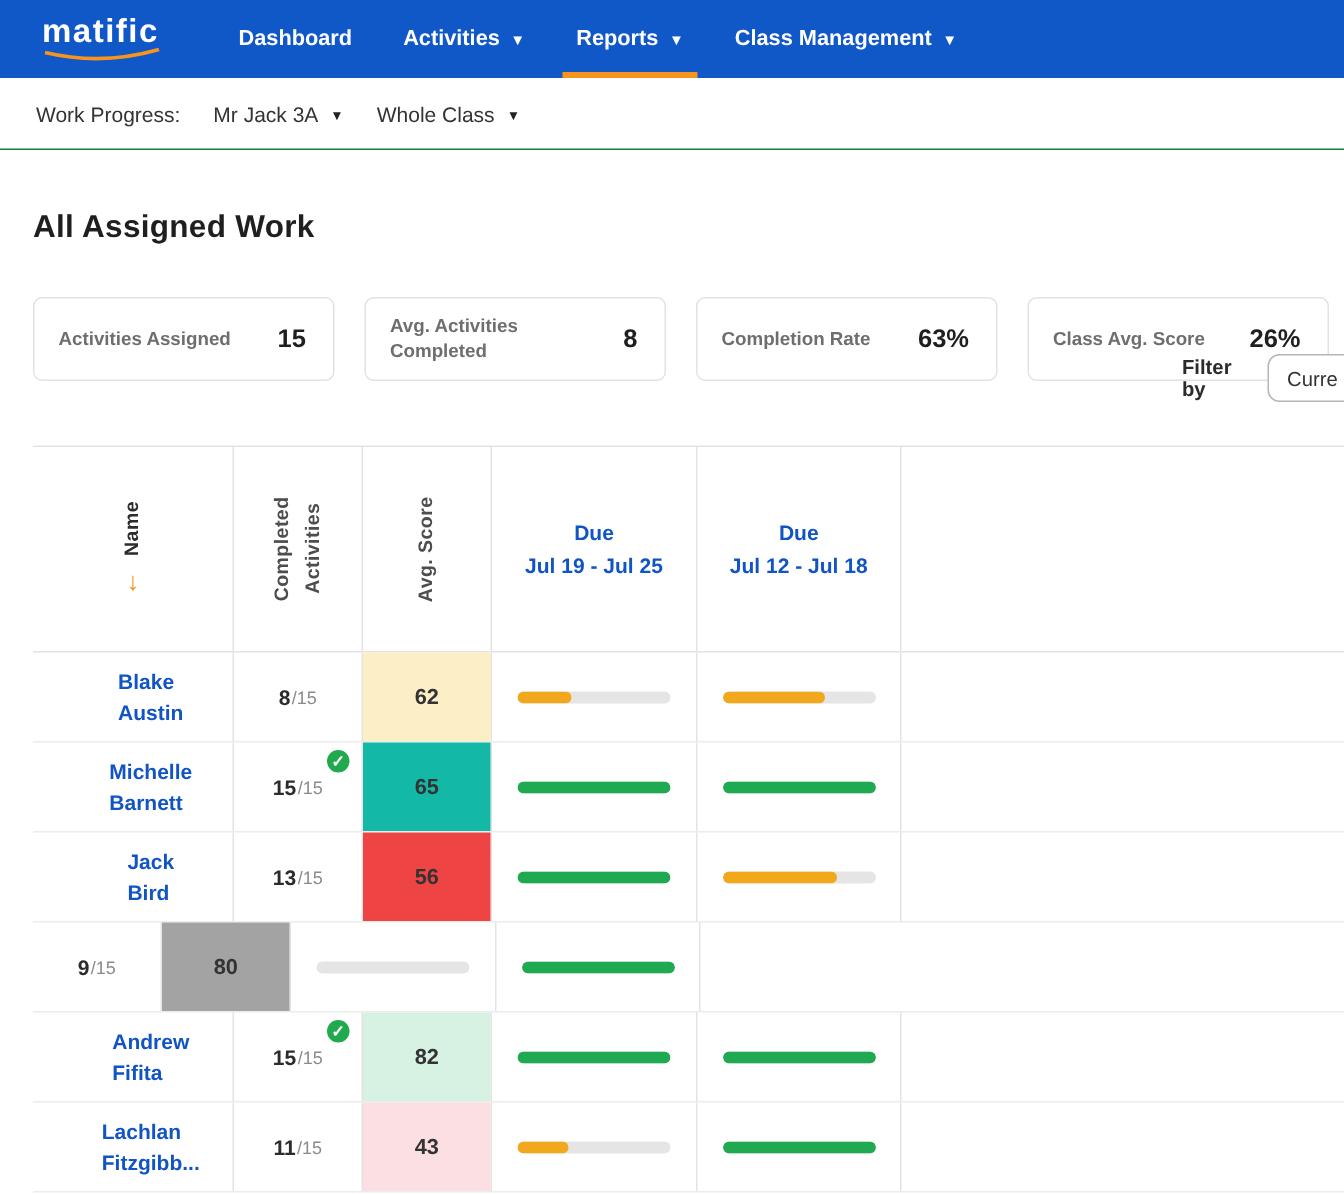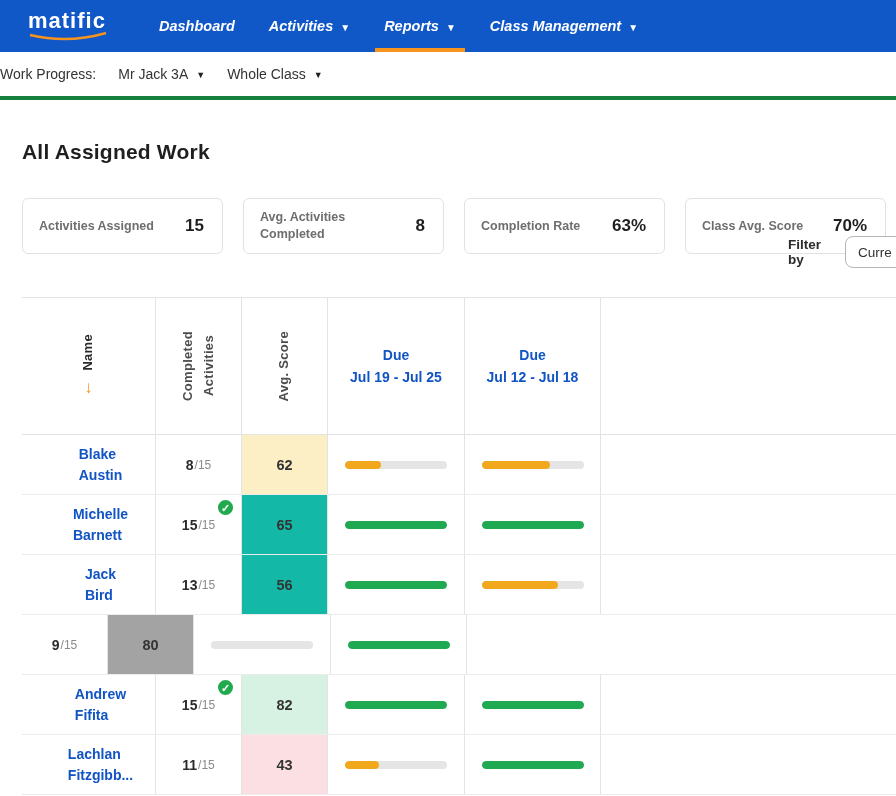--- a/index.html
+++ b/index.html
@@ -5,28 +5,28 @@
   * { margin:0; padding:0; box-sizing:border-box; }
   html,body { width:896px; height:796px; overflow:hidden; background:#fff;
               font-family:"Liberation Sans", sans-serif; }
 
   
   .navbar { height:52px; background:#1057C8; display:flex; align-items:center; padding-left:28px; }
   .logo { display:flex; flex-direction:column; align-items:flex-start; cursor:pointer; margin-right:34px;justify-content:center; }
   .logo-text { color:#fff; font-size:22px; font-weight:bold; letter-spacing:1px; line-height:1; }
   .nav-items { display:flex; height:52px; }
   .nav-item { position:relative; display:flex; align-items:center; gap:7px; padding:0 17px;
-              color:#fff; font-size:14.5px; font-weight:bold; cursor:pointer;font-style:italic; }
+              color:#fff; font-size:14.5px; font-weight:bold; cursor:pointer; }
   .nav-item .caret { font-size:10px; margin-top:2px; }
   .nav-item.active::after { content:""; position:absolute; left:8px; right:8px; bottom:0;
               height:4px; background:#F7941D; }
 
   
-  .subheader { height:48px; border-bottom:4px solid #15803d; display:flex; align-items:center;
-               gap:22px; font-size:14px; color:#333; }
+  .subheader { height:48px; border-bottom:1px solid #15803d; display:flex; align-items:center;
+               padding-left:24px; gap:22px; font-size:14px; color:#333; }
   .sub-select { display:flex; align-items:center; gap:8px; cursor:pointer; }
   .sub-select .caret { font-size:9px; color:#222; margin-top:2px; }
 
   
   .main { position:relative; padding:40px 0 0 22px; }
   .page-title { font-size:21px; font-weight:bold; color:#1F1F1F; letter-spacing:0.2px; }
   .filter-group { position:absolute; top:136px; left:788px; display:flex; align-items:center; gap:12px; }
   .filter-label { font-size:13.5px; font-weight:bold; color:#2b2b2b; }
   .filter-select { display:flex; align-items:center; gap:8px; border:1px solid #B5B5B5; border-radius:8px;
                    height:32px; padding:0 12px; font-size:13.5px; color:#333; width:110px; cursor:pointer; background:#fff; }
@@ -133,21 +133,21 @@
     <div class="stat-card">
       <span class="stat-label">Avg. Activities Completed</span>
       <span class="stat-value">8</span>
     </div>
     <div class="stat-card">
       <span class="stat-label">Completion Rate</span>
       <span class="stat-value">63%</span>
     </div>
     <div class="stat-card">
       <span class="stat-label">Class Avg. Score</span>
-      <span class="stat-value">70%</span>
+      <span class="stat-value">26%</span>
     </div>
   </div>
 
   <div class="table">
 
     <div class="thead">
       <div class="th c-name">
         <span class="vtext dark">Name</span>
         <span class="sort-arrow">↓</span>
       </div>
@@ -239,21 +239,21 @@
         <span>Jack</span>
         <span>Bird</span>
           </a>
         </div>
       <div class="td c-comp completed-cell">
 
         <span class="num">13</span>
           <span class="den">/15</span>
       </div>
       <div class="td c-score score-cell">
-        <div class="score-box" style="background: #14b8a6;">
+        <div class="score-box" style="background: #ef4444;">
             <span>56</span>
           </div>
       </div>
       <div class="td c-due bar-cell">
           <div class="track">
             <div class="bar-fill" style="width: 100%; background: rgb(31, 169, 80);"></div>
           </div>
         </div>
       <div class="td c-due2 bar-cell">
           <div class="track">

